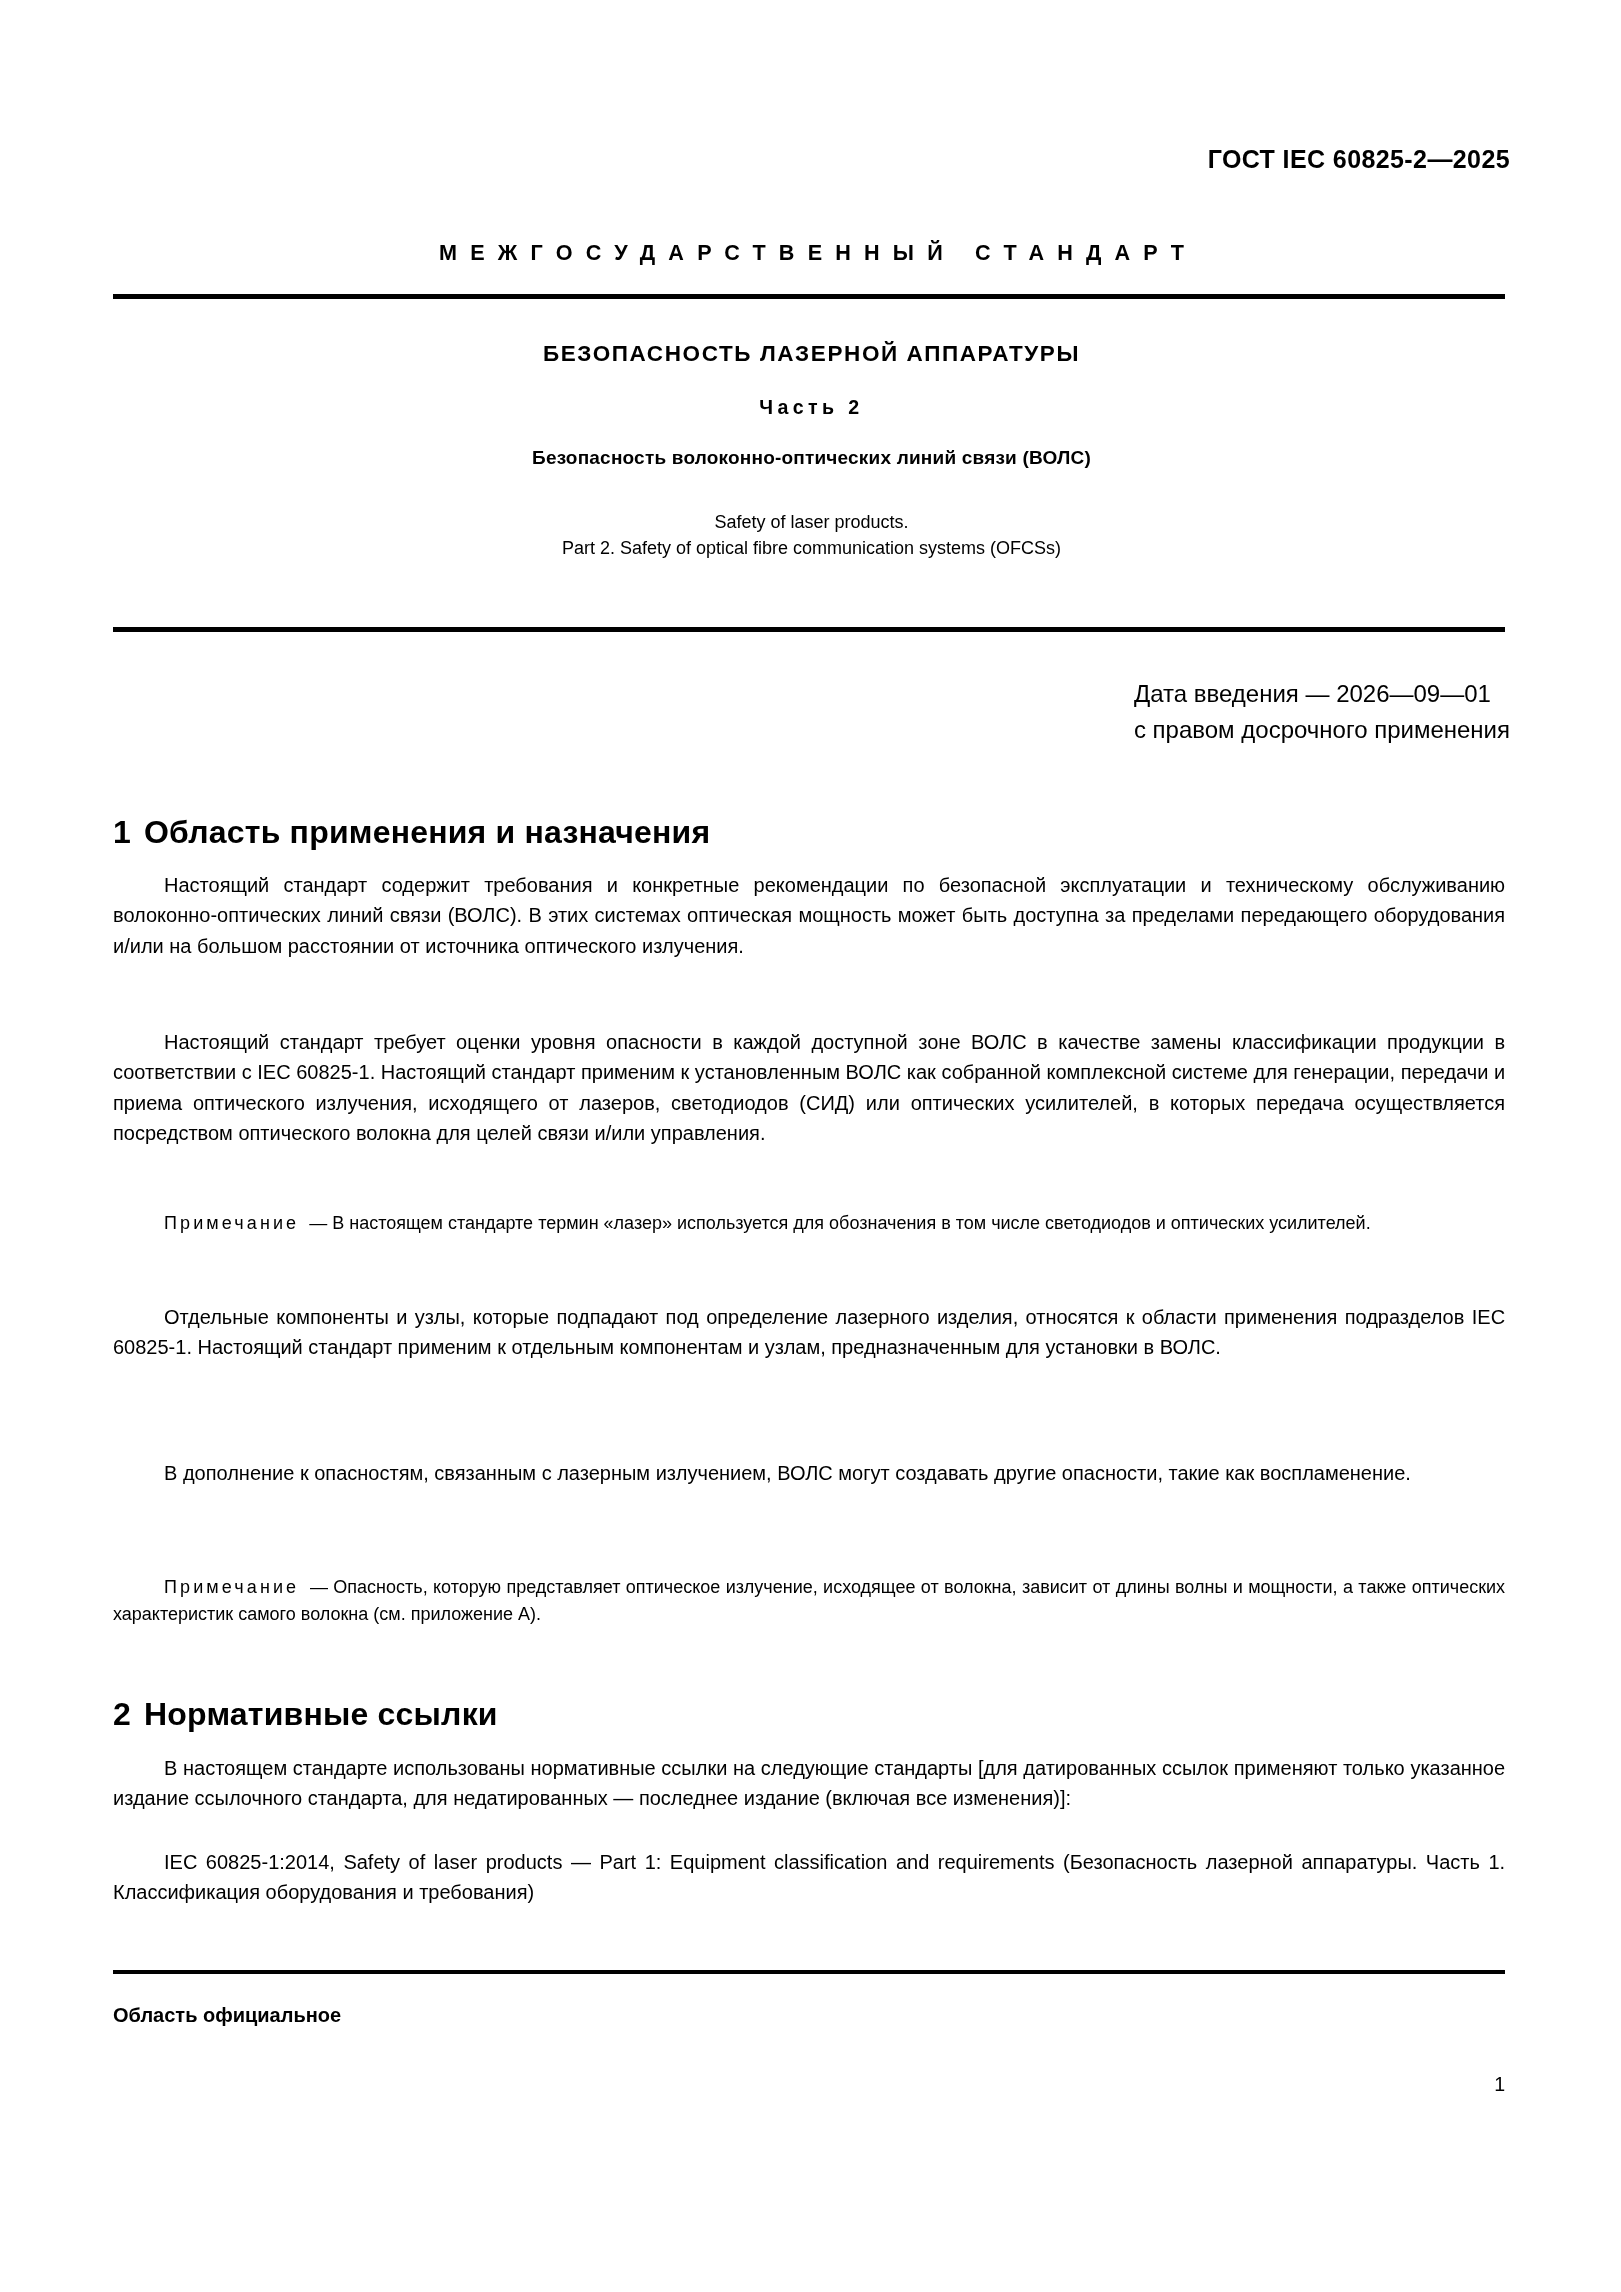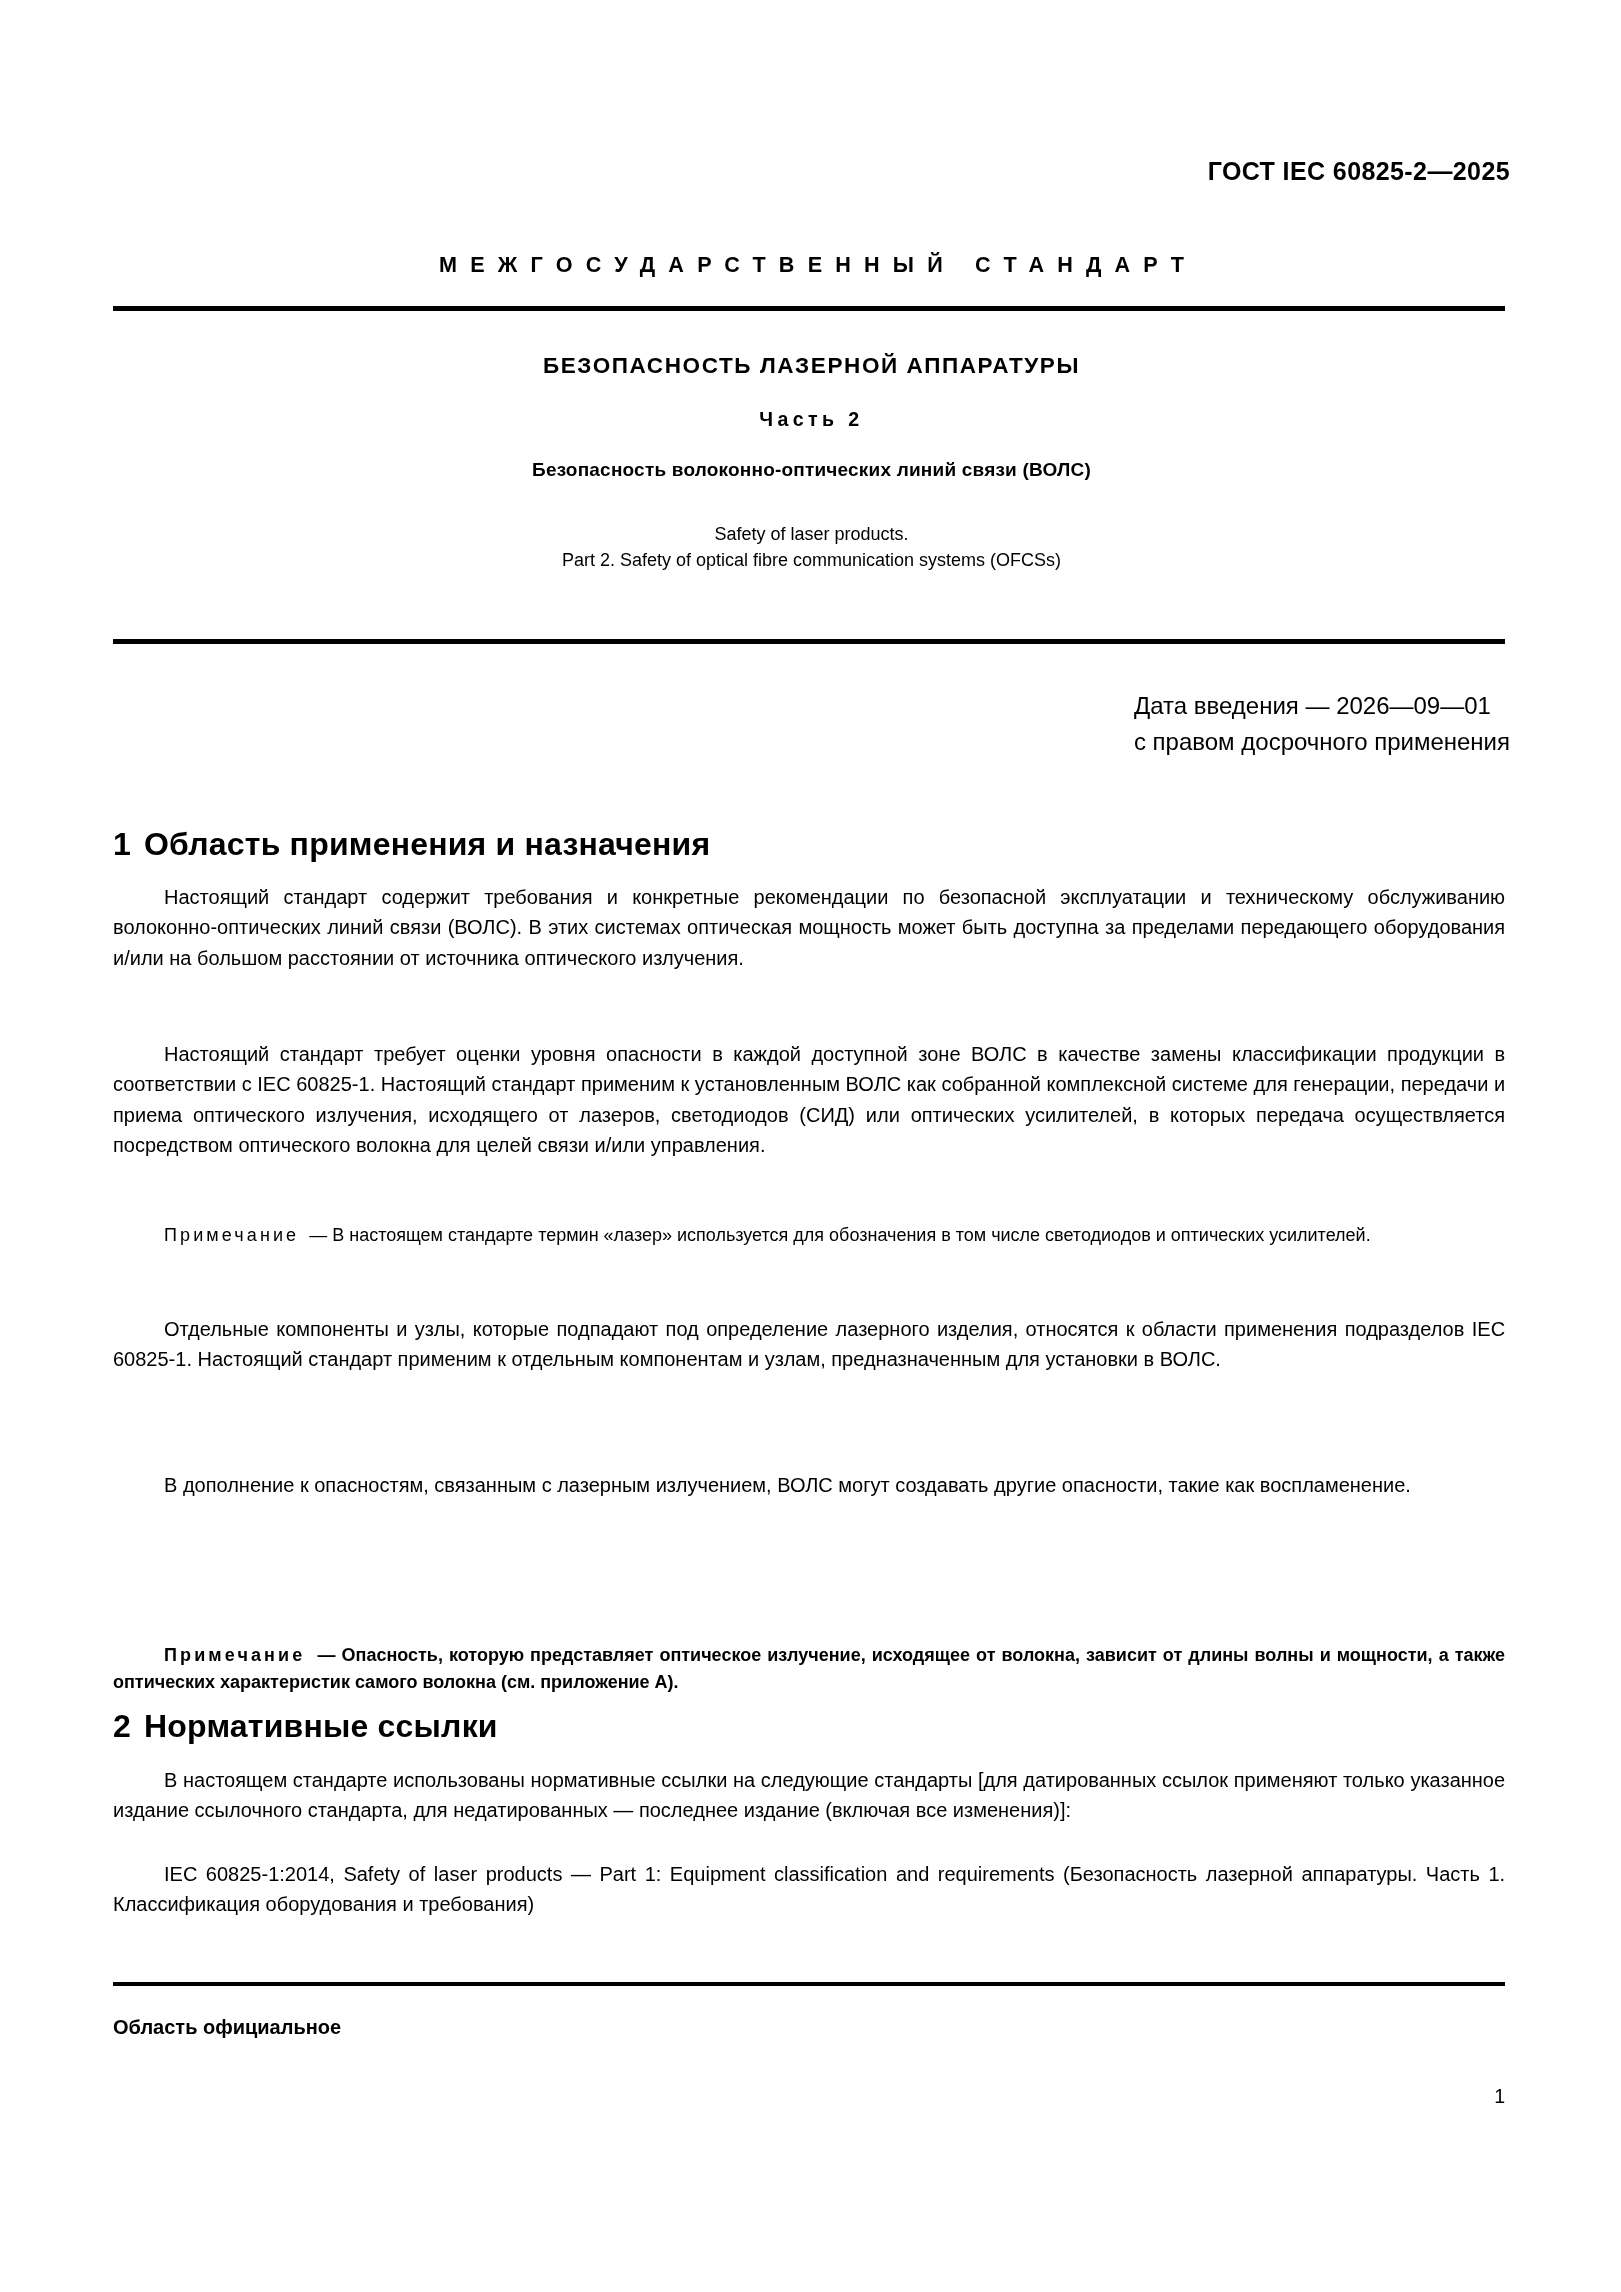--- a/index.html
+++ b/index.html
@@ -8,21 +8,21 @@
     background: #ffffff;
   }
   body {
     font-family: "Liberation Sans", sans-serif;
     color: #000000;
   }
   .page {
     position: relative;
     width: 1621px;
     height: 2192px;
-    margin: 12px auto;
+    margin: 0 auto;
     background: #ffffff;
     box-sizing: border-box;
     padding: 12px;
     overflow: hidden;
   }
   .content {
     position: absolute;
     left: 113px;
     top: 0;
     width: 1397px;
@@ -142,21 +142,21 @@
   }
 
   #sec1-title { top: 814px; }
   #sec1-p1 { top: 870px; }
   #sec1-p2 { top: 1027px; }
   #sec1-note1 { top: 1210px; }
   #sec1-p3 { top: 1302px; }
   #sec1-p4 { top: 1396px; }
   #sec1-p5 { top: 1458px; }
   #sec1-p6 { top: 1521px; }
-  #sec1-note2 { top: 1630px; font-weight: bold; }
+  #sec1-note2 { top: 1574px; }
 
   #sec2-title { top: 1696px; }
   #sec2-p1 { top: 1753px; }
   #sec2-p2 { top: 1847px; }
 
   .rule-footer {
     position: absolute;
     left: 0;
     right: 4.9px;
     top: 1970px;

